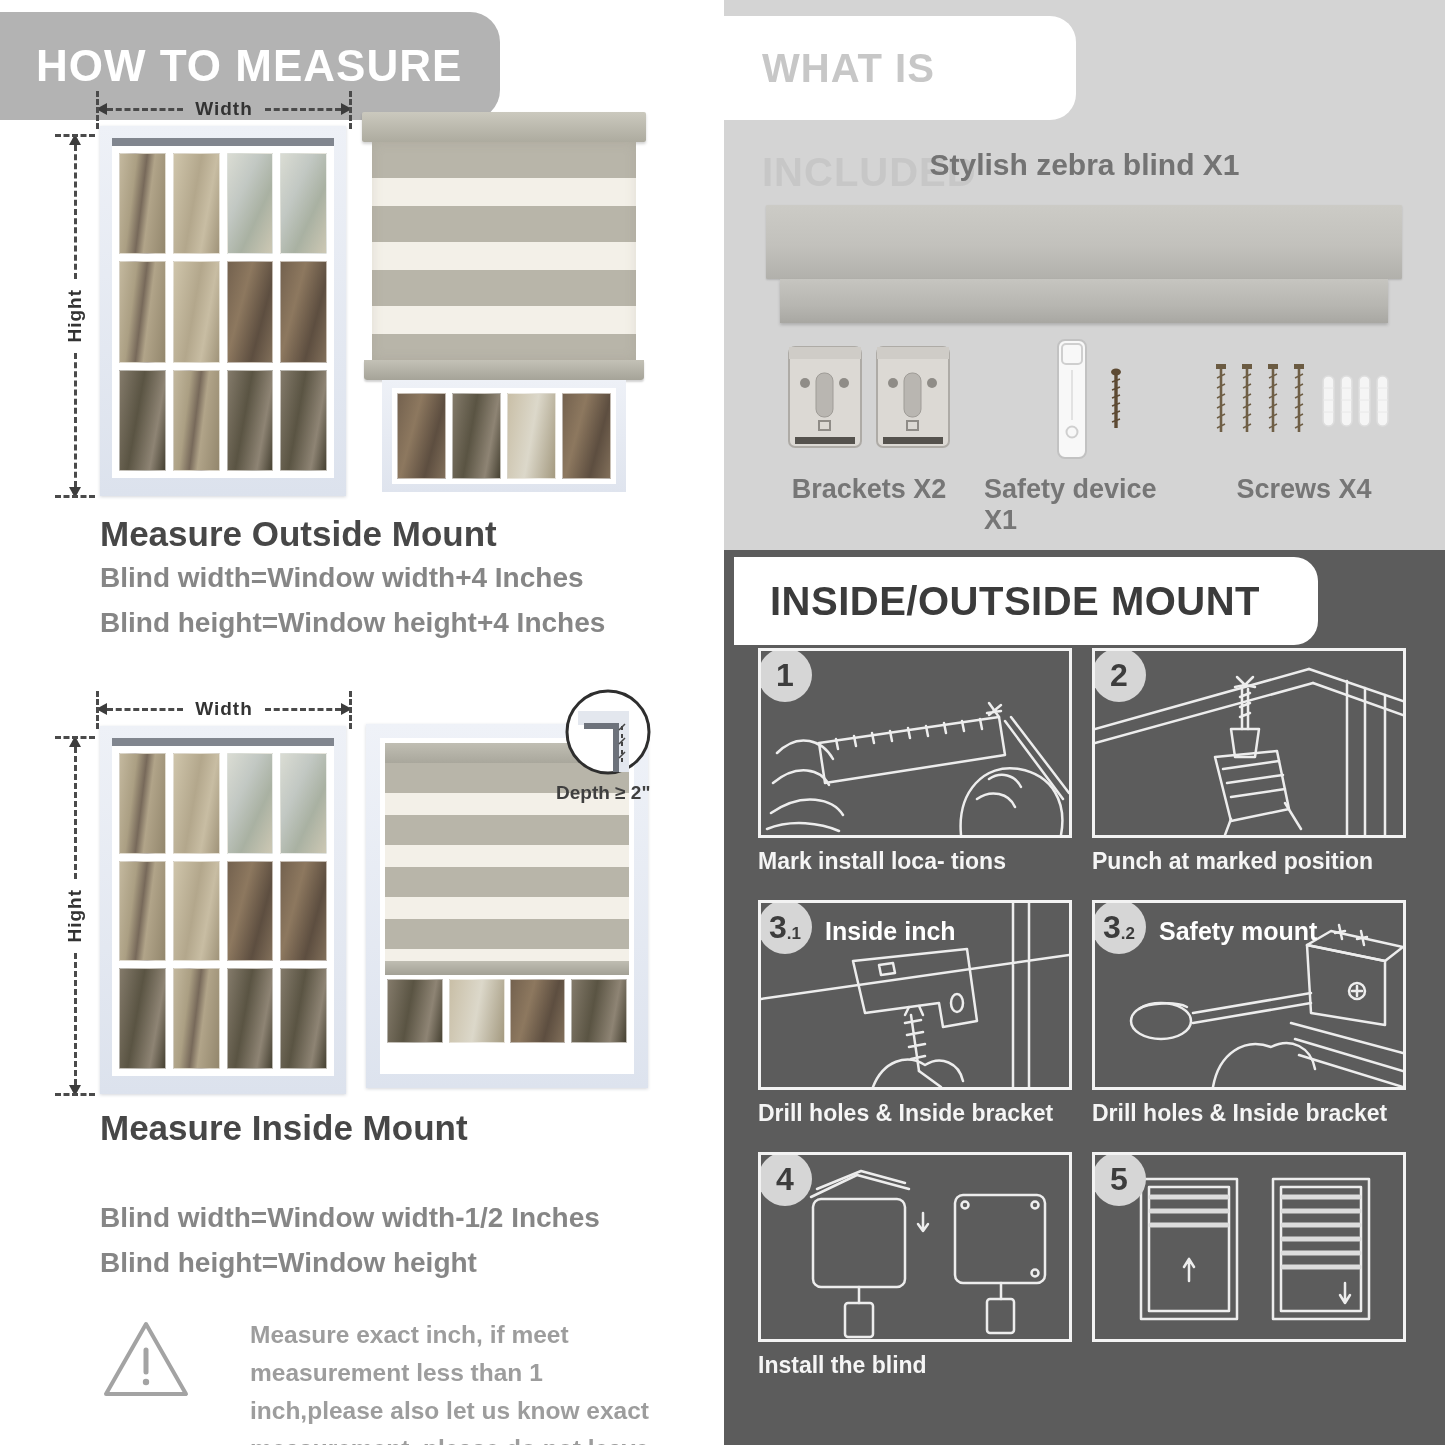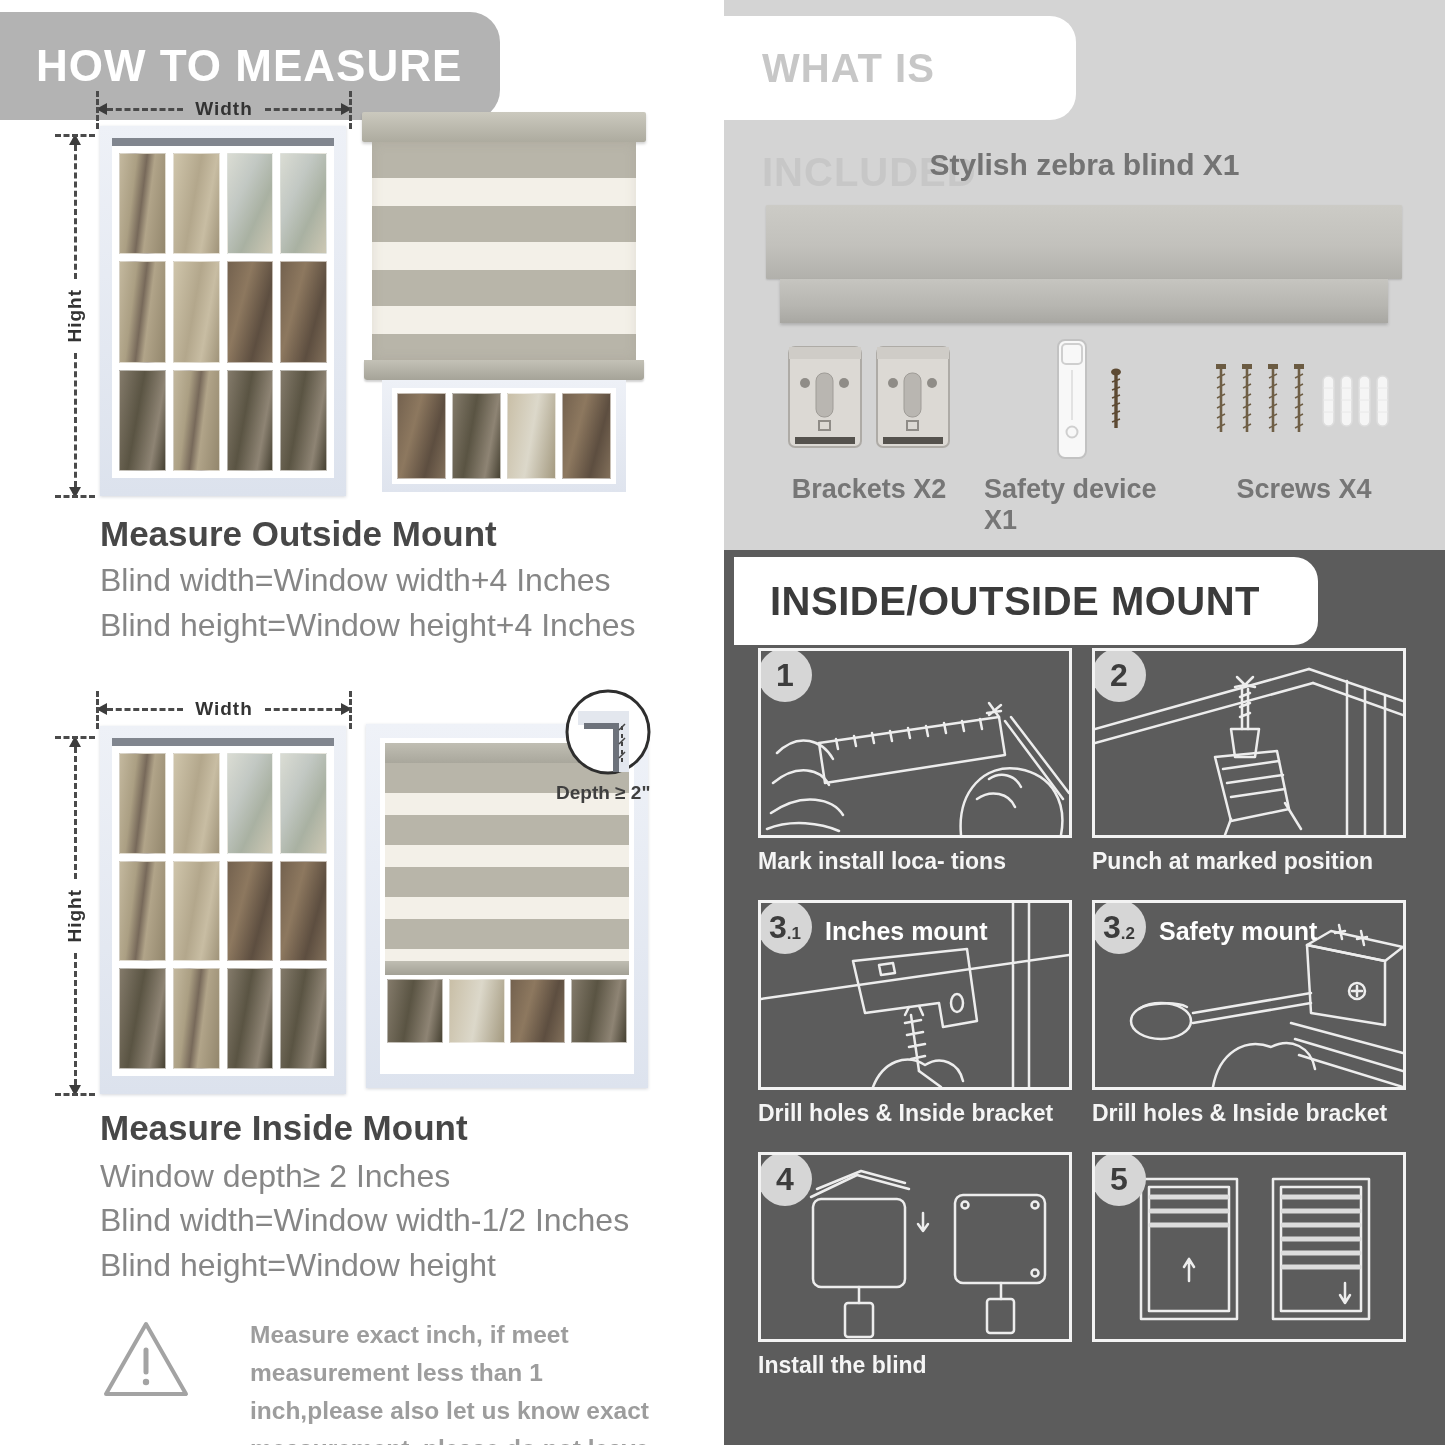--- a/index.html
+++ b/index.html
@@ -6,21 +6,21 @@
   .canvas{position:relative;width:1445px;height:1445px;background:#ffffff;overflow:hidden;
           font-family:"Liberation Sans","DejaVu Sans",sans-serif;}
   
   .abs{position:absolute;}
   
   .left-col{position:absolute;left:0;top:0;width:710px;height:1445px;background:#fff;}
   .hdr-gray{position:absolute;left:0;top:12px;width:500px;height:108px;background:#b3b3b3;
             border-radius:0 30px 30px 0;color:#ffffff;font-size:44px;font-weight:bold;
             line-height:108px;padding-left:36px;letter-spacing:1px;box-sizing:border-box;}
   .sec-title{position:absolute;font-size:35px;font-weight:bold;color:#474747;}
-  .sec-line{position:absolute;font-size:32px;font-weight:normal;color:#868686;}
+  .sec-line{position:absolute;font-size:28px;font-weight:bold;color:#868686;}
   
   .h-arrow{position:absolute;display:flex;align-items:center;height:18px;}
   .h-arrow .dash{flex:1;height:0;border-top:3px dashed #4a4a4a;}
   .h-arrow .lab{padding:0 12px;font-size:19px;font-weight:bold;color:#333;letter-spacing:1px;}
   .ah{width:0;height:0;display:block;}
   .ah.left{border-right:11px solid #3c3c3c;border-top:6px solid transparent;border-bottom:6px solid transparent;}
   .ah.right{border-left:11px solid #3c3c3c;border-top:6px solid transparent;border-bottom:6px solid transparent;}
   .ah.up{border-bottom:11px solid #3c3c3c;border-left:6px solid transparent;border-right:6px solid transparent;}
   .ah.down{border-top:11px solid #3c3c3c;border-left:6px solid transparent;border-right:6px solid transparent;}
   .term-l,.term-r{position:absolute;top:-9px;height:38px;border-left:3px dashed #4a4a4a;}
@@ -236,21 +236,20 @@
     <svg class="abs" style="left:564px;top:688px;" width="88" height="88" viewBox="0 0 88 88">
       <circle cx="44" cy="44" r="41" fill="#ffffff" stroke="#2e2e2e" stroke-width="3"></circle>
       <path d="M14,30 H58 V84" stroke="#e3e7ee" stroke-width="14" fill="none"></path>
       <path d="M20,38 H52 V84" stroke="#6d727b" stroke-width="6" fill="none"></path>
       <path d="M58,38 V78" stroke="#444" stroke-width="2" stroke-dasharray="4,4" fill="none"></path>
       <path d="M55,42 l6,-6 M55,56 l6,-6 M55,70 l6,-6" stroke="#444" stroke-width="1.5" fill="none"></path>
     </svg>
     <div class="depth-label" style="left:556px;top:782px;">Depth ≥ 2"</div>
 
     <div class="sec-title" style="left:100px;top:1108px;">Measure Inside Mount</div>
-    <div class="sec-line" style="left:100px;top:1158px;">Window depth≥ 2 Inches</div>
     <div class="sec-line" style="left:100px;top:1202px;">Blind width=Window width-1/2 Inches</div>
     <div class="sec-line" style="left:100px;top:1247px;">Blind height=Window height</div>
 
     <svg class="abs" style="left:100px;top:1316px;" width="92" height="88" viewBox="0 0 92 88">
       <path d="M46,8 L86,78 L6,78 Z" fill="none" stroke="#a3a3a3" stroke-width="4" stroke-linejoin="round"></path>
       <line x1="46" y1="34" x2="46" y2="56" stroke="#a3a3a3" stroke-width="5" stroke-linecap="round"></line>
       <circle cx="46" cy="66" r="3.2" fill="#a3a3a3"></circle>
     </svg>
     <div class="warn-text" style="left:250px;top:1316px;width:410px;">Measure exact inch, if meet measurement less than 1 inch,please also let us know exact measurement, please do not leave it</div>
   </div>
@@ -408,21 +407,21 @@
                 <path d="M148,104 L144,112 M158,103 L162,112"></path>
                 <path d="M150,112 L158,168 M144,120 l16,-3 M146,132 l16,-3 M148,144 l16,-3 M150,156 l14,-3"></path>
                 <path d="M158,168 L180,184"></path>
                 <path d="M112,184 C122,158 146,150 164,162 C180,152 198,160 202,178"></path>
               </g>
             </svg>
             <div class="badge">
                 <span>3</span>
                 <span class="sub">.1</span>
               </div>
-            <div class="panel-title">Inches mount</div>
+            <div class="panel-title">Inside inch</div>
           </div>
           <div class="caption">Drill holes &amp;  Inside bracket</div>
         </div>
 
         <div class="step">
           <div class="panel">
             <svg viewBox="0 0 308 184">
               <g class="lineart">
                 <path d="M196,120 L308,150 M200,136 L308,168 M204,152 L308,184"></path>
                 <path d="M212,42 L236,28 L308,44 L290,58 Z"></path>

